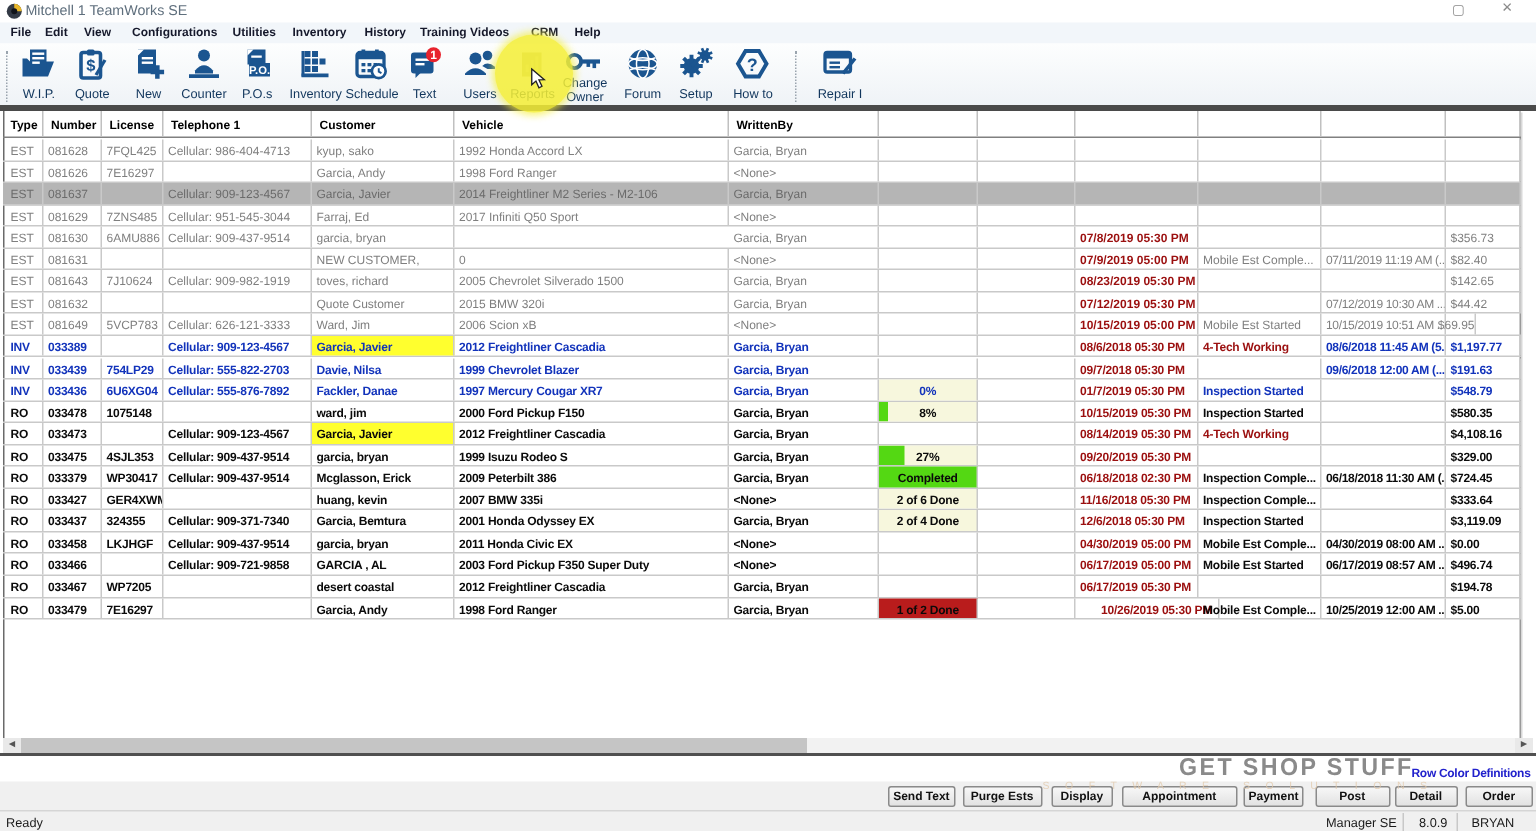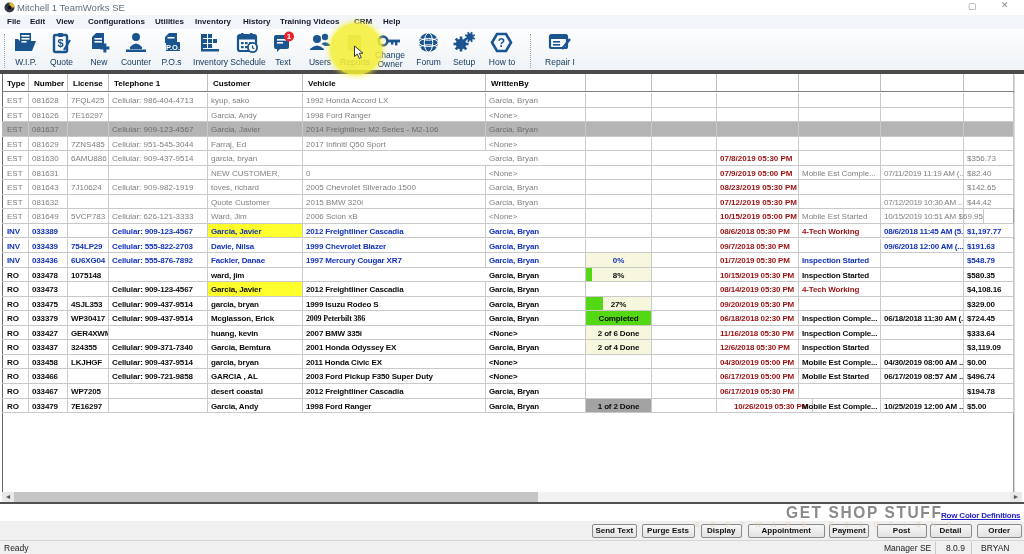--- a/index.html
+++ b/index.html
@@ -38,21 +38,21 @@
 .inv div.ap, .inv div.am { color:#1233bb; }
 .yc { background:#ffff2e; }
 #vsb { position:absolute; right:0; top:75px; width:10px; height:427px; background:#fff; border-left:1px solid #d8d8d8; }
 
 #hsb { position:absolute; left:2px; top:492px; width:1020px; height:10px; background:#f2f2f2; }
 #hsb .th { position:absolute; left:12px; top:0; width:524px; height:10px; background:#c5c5c5; }
 #hsb .ar { position:absolute; top:0; width:12px; height:10px; background:#e9e9e9; color:#555; font-size:7px; text-align:center; line-height:10px; }
 
 #watermark { position:absolute; left:786px; top:503px; font-size:15.5px; font-weight:bold; letter-spacing:1.6px; color:#8a8a8a; transform:scaleY(1.05); transform-origin:top left; }
 #softsol { position:absolute; left:695px; top:521px; font-size:7px; letter-spacing:4.2px; color:rgba(225,200,170,0.75); z-index:40; }
-#rclink { position:absolute; left:941px; top:511px; font-size:8px; font-weight:bold; letter-spacing:-0.2px; color:#2121cc; text-decoration:underline; white-space:nowrap; z-index:41;text-align:right; }
+#rclink { position:absolute; left:941px; top:511px; font-size:8px; font-weight:bold; letter-spacing:-0.2px; color:#2121cc; white-space:nowrap; z-index:41;text-align:right; }
 
 #btnbar { position:absolute; left:0; top:521px; width:1024px; height:19px; background:#f0f0f0; }
 .btn { position:absolute; top:3px; height:14px; background:linear-gradient(#f7f7f7,#e2e2e2); border:1px solid #8a8a8a; border-radius:2px; font-size:8px; font-weight:bold; color:#111; text-align:center; line-height:12px; }
 #statusbar { position:absolute; left:0; top:540px; width:1024px; height:14px; background:#f0f0f0; border-top:1px solid #d5d5d5; font-size:8.5px; color:#1a1a1a; }
 #statusbar .l { position:absolute; left:4px; top:2px; }
 #statusbar .s { position:absolute; top:1px; height:12px; border-left:1px solid #c8c8c8; }
 
 #overlay { position:absolute; left:563px; top:6px; width:449px; height:145px; background:#2356d7; color:#fff; text-align:center; }
 #overlay .l1,#overlay .l2 { position:absolute; left:0; width:449px; font-size:38.5px; line-height:38.5px; transform:scaleX(0.9) translateX(-2px); }
 #overlay .l1 { top:32px; }
@@ -459,20 +459,21 @@
         <div style="left:797px;width:82px;">Inspection Started</div>
         <div class="ap" style="left:879px;width:83px;"></div>
         <div class="am" style="left:962px;width:50px;">$548.79</div>
       </div>
 <div class="row ro" style="top:193.60000000000002px;">
         <div style="left:0px;width:27px;">RO</div>
         <div style="left:27px;width:39px;">033478</div>
         <div style="left:66px;width:41px;">1075148</div>
         <div style="left:107px;width:99px;"></div>
         <div style="left:206px;width:95px;">ward, jim</div>
+        <div style="left:301px;width:183px;">2000 Ford Pickup F150</div>
         <div style="left:484px;width:100px;">Garcia, Bryan</div>
         <div style="left:584px;width:66px;background:#f7f7dd;text-align:center;padding-left:0;"><i style="position:absolute;left:0;top:0;bottom:0;width:6px;background:#54d813;"></i>8%</div>
         <div style="left:650px;width:65px;"></div>
         <div class="dt" style="left:715px;width:82px;">10/15/2019 05:30 PM</div>
         <div style="left:797px;width:82px;">Inspection Started</div>
         <div class="ap" style="left:879px;width:83px;"></div>
         <div class="am" style="left:962px;width:50px;">$580.35</div>
       </div>
 <div class="row ro" style="top:208.14999999999998px;">
         <div style="left:0px;width:27px;">RO</div>
@@ -503,21 +504,21 @@
         <div style="left:797px;width:82px;"></div>
         <div class="ap" style="left:879px;width:83px;"></div>
         <div class="am" style="left:962px;width:50px;">$329.00</div>
       </div>
 <div class="row ro" style="top:237.25px;">
         <div style="left:0px;width:27px;">RO</div>
         <div style="left:27px;width:39px;">033379</div>
         <div style="left:66px;width:41px;">WP30417</div>
         <div style="left:107px;width:99px;">Cellular: 909-437-9514</div>
         <div style="left:206px;width:95px;">Mcglasson, Erick</div>
-        <div style="left:301px;width:183px;font-family:Liberation Serif, serif;">2009 Peterbilt 386</div>
+        <div style="left:301px;width:183px;">2009 Peterbilt 386</div>
         <div style="left:484px;width:100px;">Garcia, Bryan</div>
         <div style="left:584px;width:66px;background:#54d813;text-align:center;padding-left:0;">Completed</div>
         <div style="left:650px;width:65px;"></div>
         <div class="dt" style="left:715px;width:82px;">06/18/2018 02:30 PM</div>
         <div style="left:797px;width:82px;">Inspection Comple...</div>
         <div class="ap" style="left:879px;width:83px;">06/18/2018 11:30 AM (...</div>
         <div class="am" style="left:962px;width:50px;">$724.45</div>
       </div>
 <div class="row ro" style="top:251.8px;">
         <div style="left:0px;width:27px;">RO</div>
@@ -595,21 +596,21 @@
         <div class="am" style="left:962px;width:50px;">$194.78</div>
       </div>
 <div class="row ro" style="top:324.55px;">
         <div style="left:0px;width:27px;">RO</div>
         <div style="left:27px;width:39px;">033479</div>
         <div style="left:66px;width:41px;">7E16297</div>
         <div style="left:107px;width:99px;"></div>
         <div style="left:206px;width:95px;">Garcia, Andy</div>
         <div style="left:301px;width:183px;">1998 Ford Ranger</div>
         <div style="left:484px;width:100px;">Garcia, Bryan</div>
-        <div style="left:584px;width:66px;background:#a3a3a3;text-align:center;padding-left:0;">1 of 2 Done</div>
+        <div style="left:584px;width:66px;background:#b91c1c;text-align:center;padding-left:0;">1 of 2 Done</div>
         <div style="left:650px;width:65px;"></div>
         <div class="dt" style="left:715px;width:82px;margin-left:14px;">10/26/2019 05:30 PM</div>
         <div style="left:797px;width:82px;">Mobile Est Comple...</div>
         <div class="ap" style="left:879px;width:83px;">10/25/2019 12:00 AM ...</div>
         <div class="am" style="left:962px;width:50px;">$5.00</div>
       </div>
 </div>
 <div id="vsb"></div>
 <div id="hsb">
       <div class="ar" style="left:0;">◄</div>

